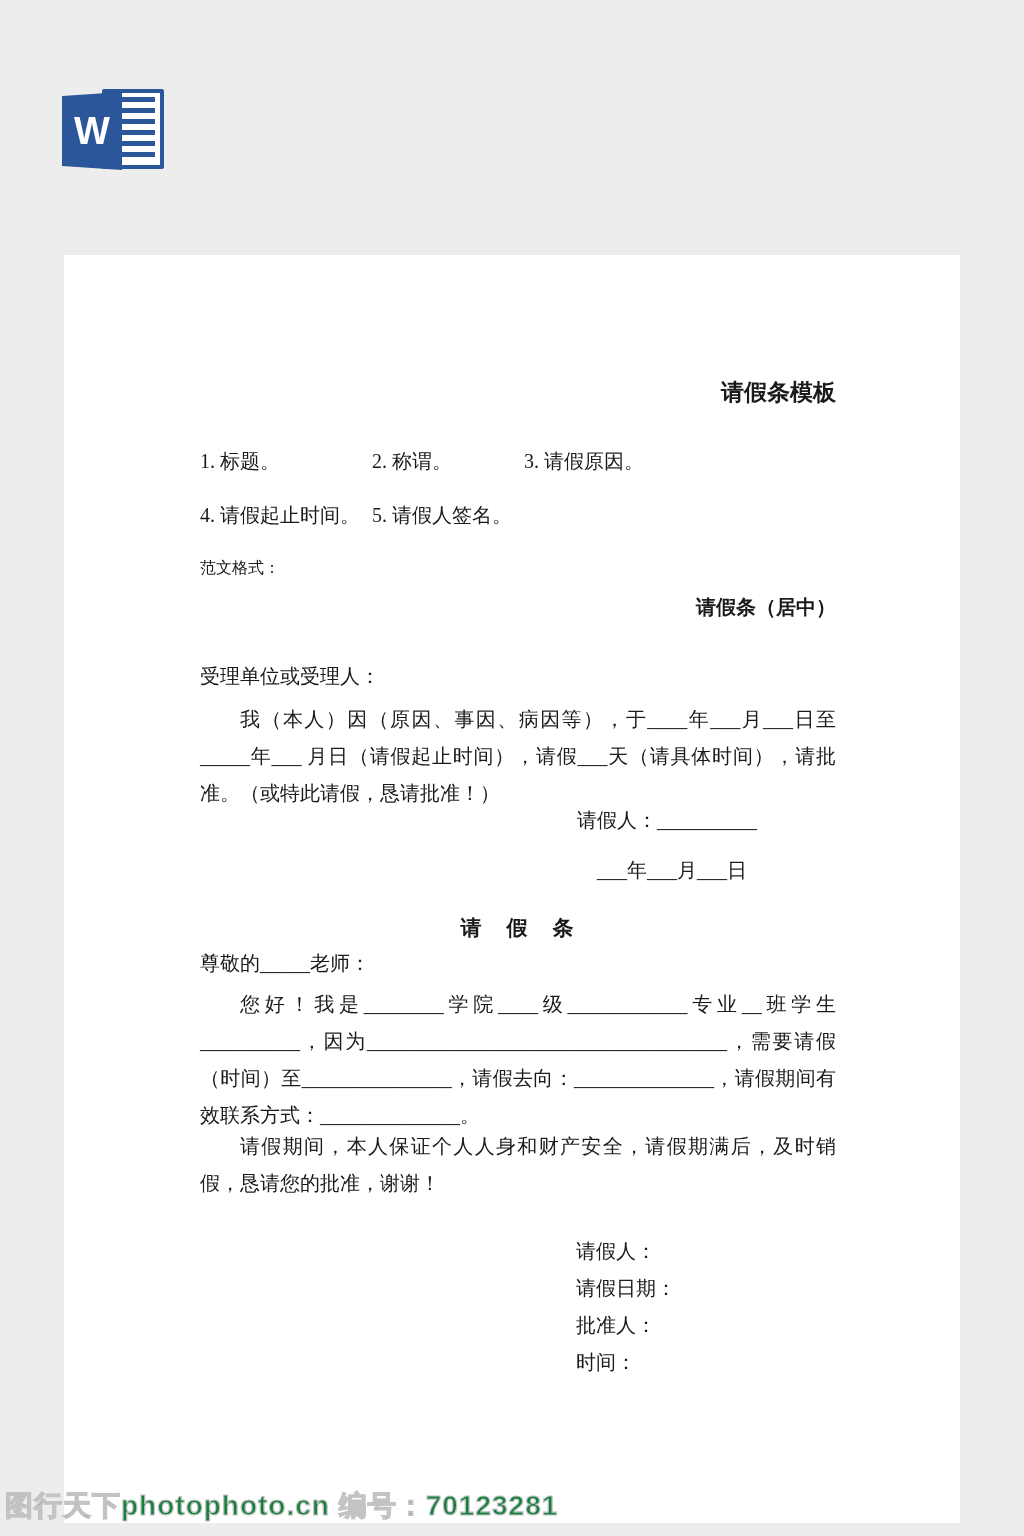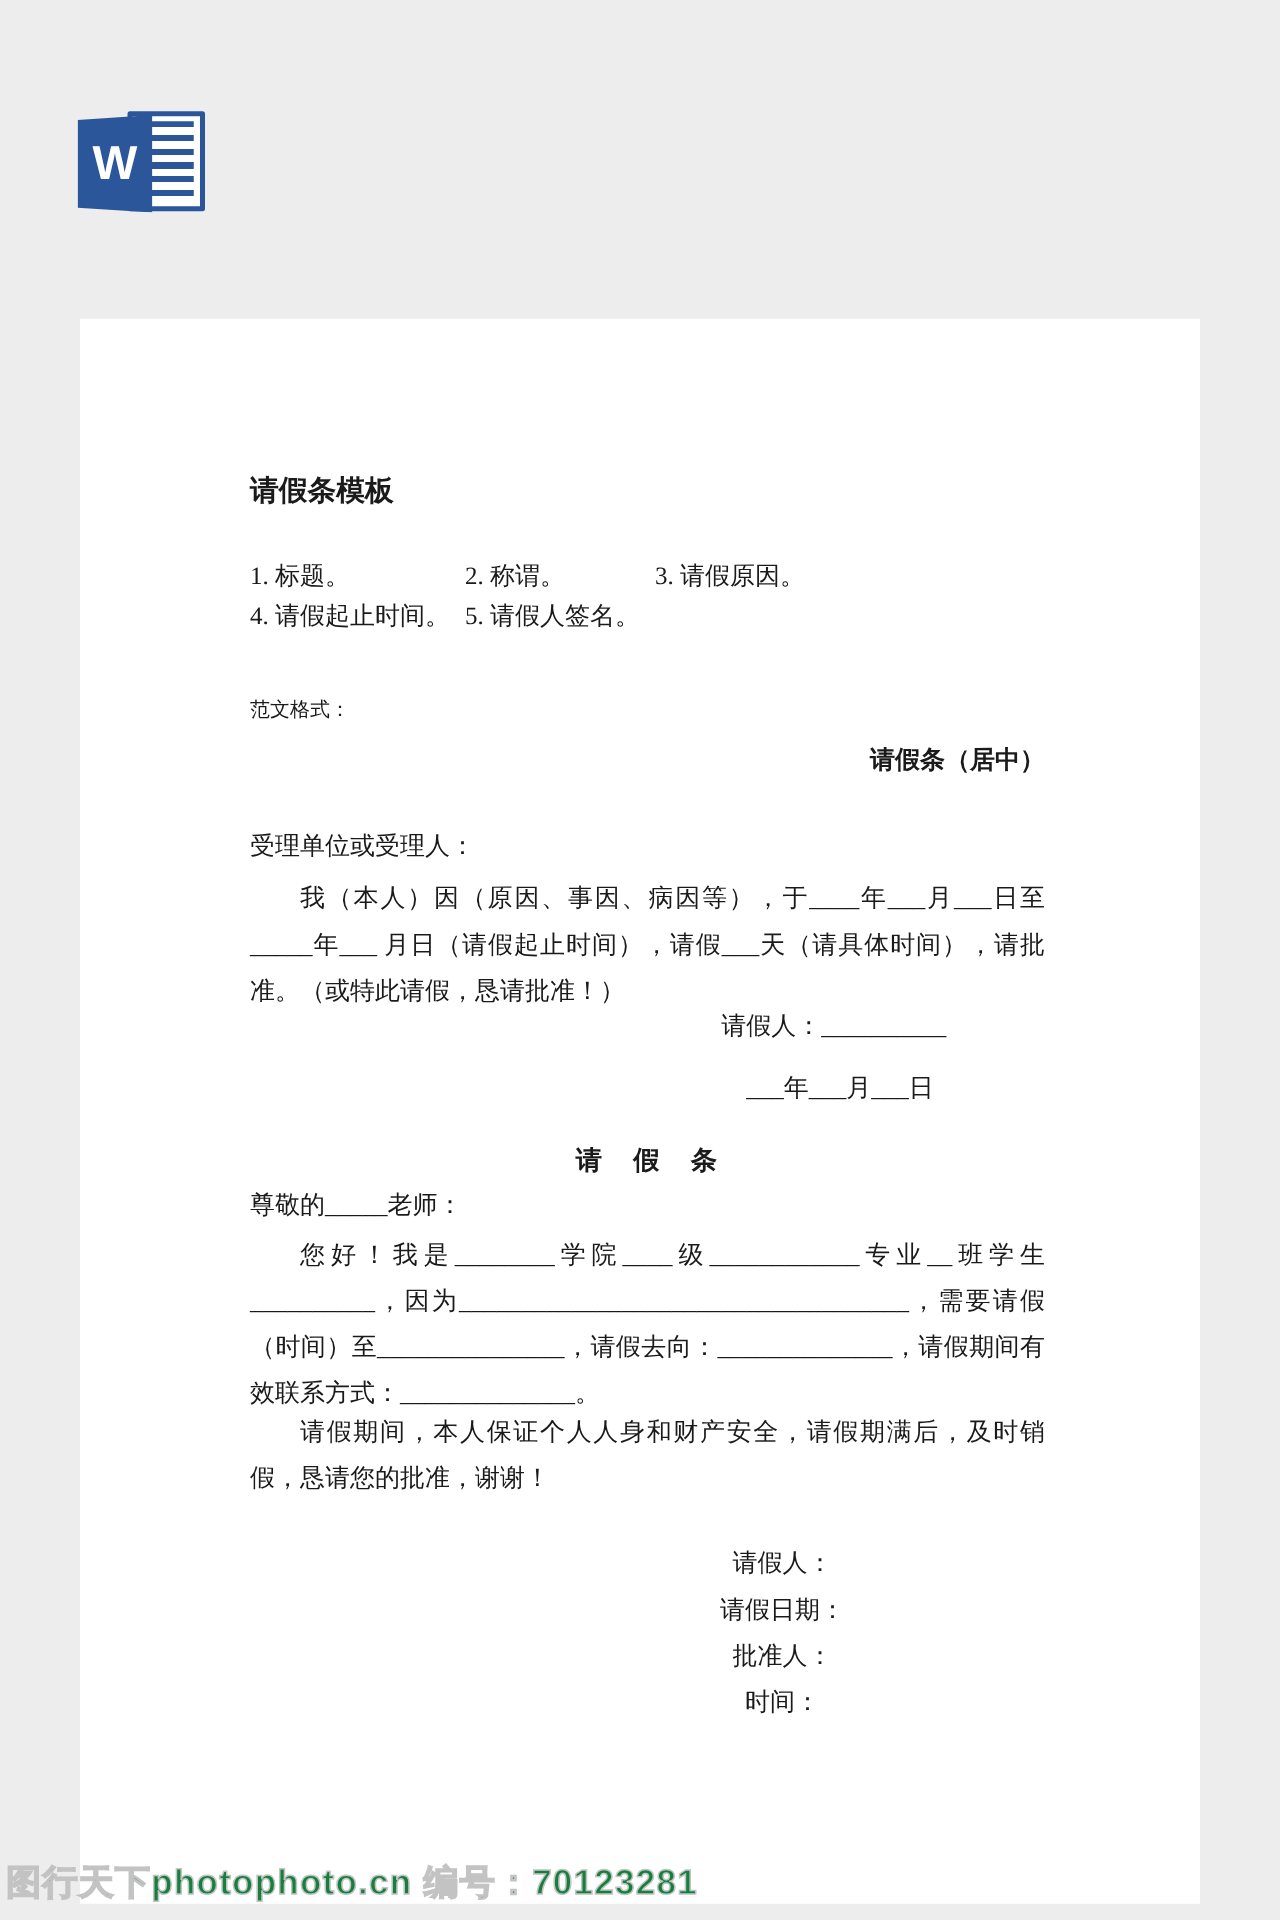--- a/index.html
+++ b/index.html
@@ -42,25 +42,25 @@
     font-size:27px;color:#333;letter-spacing:1px;
   }
 
   
   .page{
     position:absolute;left:64px;top:255px;width:896px;height:1268px;
     background:#ffffff;
   }
   .doc-title{
     position:absolute;left:136px;width:636px;top:122px;
-    text-align:left;font-weight:bold;font-size:23px;
+    text-align:right;font-weight:bold;font-size:23px;
   }
   .list-grid{
     position:absolute;left:136px;top:196px;width:660px;
-    display:grid;grid-template-columns:172px 152px auto;row-gap:11px;
+    display:grid;grid-template-columns:172px 152px auto;row-gap:33px;
     font-size:20px;line-height:21px;
   }
   .format-label{position:absolute;left:136px;top:303px;font-size:16px;}
   .s1-heading{
     position:absolute;left:136px;width:636px;top:339px;
     text-align:right;font-weight:bold;font-size:20px;
   }
   .s1-salutation{position:absolute;left:136px;top:408px;font-size:20px;}
   .s1-body{
     position:absolute;left:136px;top:446px;width:636px;
@@ -76,21 +76,21 @@
   .s2-salutation{position:absolute;left:136px;top:695px;font-size:20px;}
   .s2-body1{
     position:absolute;left:136px;top:731px;width:636px;
     font-size:20px;line-height:37px;text-align:justify;text-indent:2em;
   }
   .s2-body2{
     position:absolute;left:136px;top:873px;width:636px;
     font-size:20px;line-height:37px;text-align:justify;text-indent:2em;
   }
   .s2-signatures{position:absolute;left:512px;top:978px;font-size:20px;line-height:37px;}
-  .s2-signatures div{height:37px;text-align:center;}
+  .s2-signatures div{height:37px;}
 
   
   .footer-watermark{
     position:absolute;left:5px;top:1487px;
     font-family:"Liberation Sans","DejaVu Sans",sans-serif;
     font-weight:bold;font-size:28px;letter-spacing:1px;
     color:#15803d;-webkit-text-stroke:1.2px #c3c3c3;
   }
 </style>
 </head>

